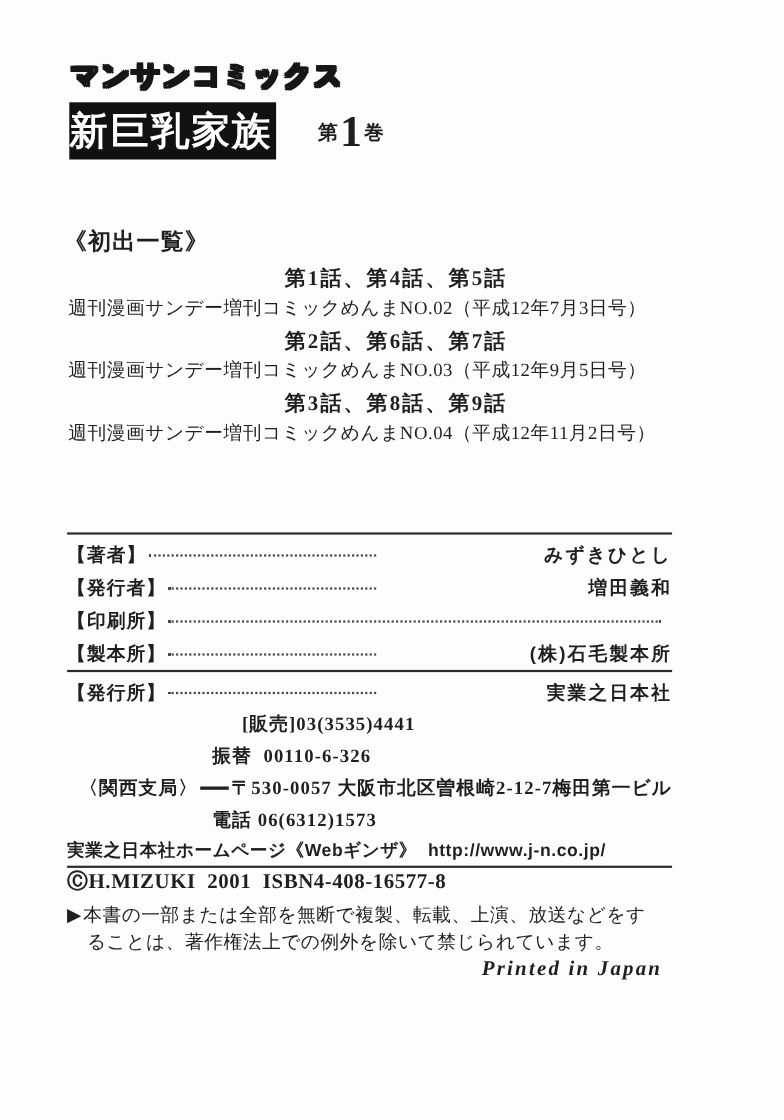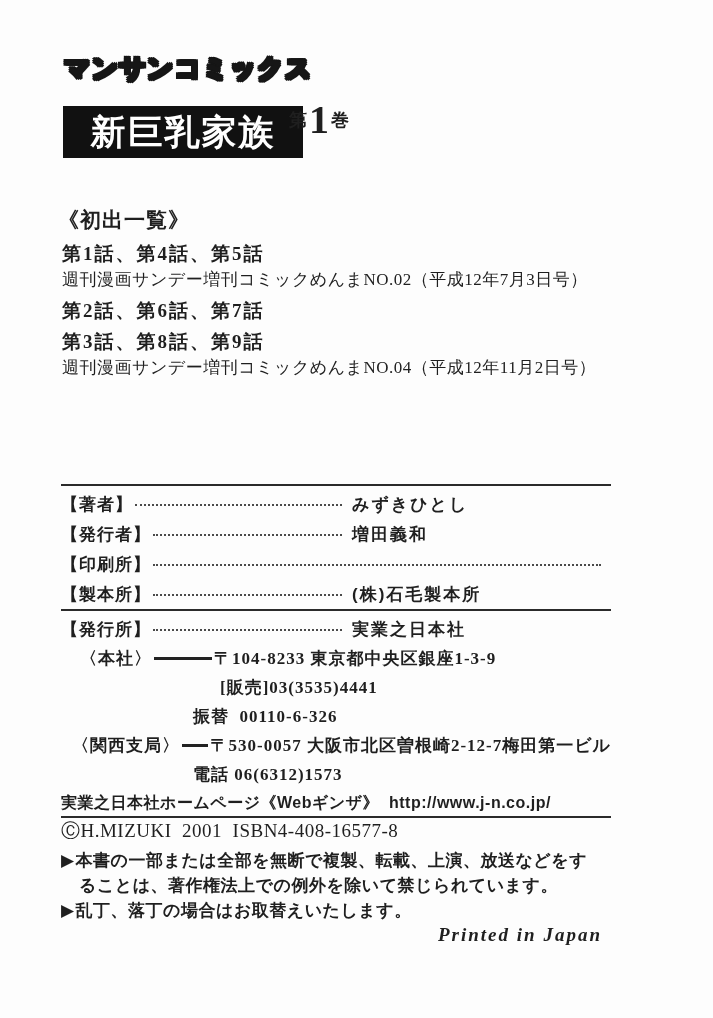--- a/index.html
+++ b/index.html
@@ -5,30 +5,30 @@
   html,body{margin:0;padding:0;background:#e8e8e8;}
   .page{
     position:relative; width:713px; height:1018px;
     background:#fdfdfd; color:#1f1f1f; overflow:hidden;
     font-family:"Liberation Serif","DejaVu Serif",serif;
   }
   
   .series-logo{
     position:absolute; left:64px; top:54px;
     font-family:"Liberation Sans","DejaVu Sans",sans-serif;
-    font-weight:bold; font-size:26px; line-height:28px; letter-spacing:1px;
+    font-weight:normal; font-size:26px; line-height:28px; letter-spacing:1px;
     color:#fff;
     -webkit-text-stroke:2px #161616;
     text-shadow:-2px -2px 0 #161616, 2px -2px 0 #161616, -2px 2px 0 #161616,
                  2px 2px 0 #161616, -2px 0 0 #161616, 2px 0 0 #161616,
                  0 -2px 0 #161616, 0 2px 0 #161616;
   }
   .title-box{
-    position:absolute; left:63px; top:93px; width:240px; height:52px;
-    background:#111; display:flex; align-items:center; justify-content:center;margin-top:13px;
+    position:absolute; left:63px; top:93px; width:188px; height:52px;
+    background:#111; display:flex; align-items:center; 
   }
   .title-box .t{
     font-family:"Liberation Sans","DejaVu Sans",sans-serif;
     font-weight:bold; font-size:35px; letter-spacing:2px; color:#fff;
   }
   .volume{
     position:absolute; left:289px; top:96px; height:48px;
     display:flex; align-items:center;
   }
   .volume .small{font-family:"Liberation Sans","DejaVu Sans",sans-serif;
@@ -36,60 +36,60 @@
   .volume .big{font-family:"Liberation Serif","DejaVu Serif",serif;
     font-weight:bold; font-size:40px; line-height:40px; margin:0 2px;}
   
   .first-appearance{position:absolute; left:58px; top:158px; width:600px;margin-top:48px;}
   .fa-heading{
     font-family:"Liberation Sans","DejaVu Sans",sans-serif;
     font-weight:bold; font-size:21px; line-height:28px; margin-bottom:6px;
     letter-spacing:1px;
   }
   .fa-entry{margin-bottom:4px; padding-left:4px;}
-  .fa-episodes{font-weight:bold; font-size:19px; line-height:27px; letter-spacing:2px;}
+  .fa-episodes{font-weight:bold; font-size:19px; line-height:27px; letter-spacing:2px;text-align:center;}
   .fa-source{font-weight:normal; font-size:17px; line-height:26px; letter-spacing:0.5px;}
   
   .imprint{position:absolute; left:61px; top:484px; width:550px;}
   .rule{border-top:2px solid #2b2b2b; height:0;}
   .credit-row{
     height:30px; display:flex; align-items:center; font-size:17px;
   }
   .credit-row.first{margin-top:3px;}
   .credit-row .label{flex:none; font-weight:600; letter-spacing:1px;}
   .leader{
     flex:1; height:0; border-bottom:2px dotted #4a4a4a;
     margin:0 10px 0 2px; transform:translateY(1px); align-self:center;
   }
   .credit-row .value{
     flex:none; width:259px;
     font-family:"Liberation Sans","DejaVu Sans",sans-serif;
-    font-weight:600; letter-spacing:2px;
+    font-weight:600; letter-spacing:2px;text-align:right;
   }
   .addr-line{
     font-size:17px; line-height:29px; font-weight:600; letter-spacing:1px;
     white-space:pre; display:flex; align-items:center;
   }
   .ind-office{padding-left:19px;}
   .ind-phone{padding-left:132px;}
   .ind-sales{padding-left:159px;}
   .ind-kansai{padding-left:11px;}
   .dash{display:inline-block; border-top:3px solid #222; align-self:center; margin:0 2px;}
   .dash.long{width:58px;}
   .dash.short{width:37px;}
   .homepage{
     font-family:"Liberation Sans","DejaVu Sans",sans-serif;
     font-weight:bold; font-size:16px; line-height:27px; white-space:pre;
     letter-spacing:0.5px;
   }
   .copyright{
-    font-weight:normal; font-size:19px; line-height:26px; white-space:pre;
+    font-weight:bold; font-size:19px; line-height:26px; white-space:pre;
     letter-spacing:0.5px;
   }
-  .notice{font-size:17px; line-height:25px; font-weight:700; letter-spacing:0.5px;}
+  .notice{font-size:17px; line-height:25px; font-weight:400; letter-spacing:0.5px;}
   .notice.firstline{margin-top:4px;}
   .notice .cont{padding-left:18px; display:block;}
   .bullet{margin-right:1px;}
   .printed{
     font-weight:bold; font-size:19px; line-height:22px; margin-left:377px; margin-top:1px;
     letter-spacing:2px;
     font-style:italic;
   }
 </style>
 </head>
@@ -111,20 +111,21 @@
 
   <div class="first-appearance">
     <div class="fa-heading">《初出一覧》</div>
 
     <div class="fa-entry">
       <div class="fa-episodes">第1話、第4話、第5話</div>
       <div class="fa-source">週刊漫画サンデー増刊コミックめんまNO.02（平成12年7月3日号）</div>
     </div>
     <div class="fa-entry">
       <div class="fa-episodes">第2話、第6話、第7話</div>
+      <div class="fa-source">週刊漫画サンデー増刊コミックめんまNO.03（平成12年9月5日号）</div>
     </div>
     <div class="fa-entry">
       <div class="fa-episodes">第3話、第8話、第9話</div>
       <div class="fa-source">週刊漫画サンデー増刊コミックめんまNO.04（平成12年11月2日号）</div>
     </div>
   </div>
 
   <div class="imprint">
     <div class="rule"></div>
 
@@ -149,45 +150,37 @@
     </div>
 
     <div class="rule"></div>
 
     <div class="credit-row first">
       <span class="label">【発行所】</span>
       <span class="leader"></span>
       <span class="value">実業之日本社</span>
     </div>
 
-    <div class="addr-line ind-office">
-      <span>〈本社〉</span>
-      <span class="dash long"></span>
-      <span>〒104-8233 東京都中央区銀座1-3-9</span>
-    </div>
     <div class="addr-line ind-sales">[販売]03(3535)4441</div>
     <div class="addr-line ind-phone">振替  00110-6-326</div>
 
     <div class="addr-line ind-kansai">
       <span>〈関西支局〉</span>
       <span class="dash short"></span>
       <span>〒530-0057 大阪市北区曽根崎2-12-7梅田第一ビル</span>
     </div>
     <div class="addr-line ind-phone">電話 06(6312)1573</div>
 
     <div class="homepage">実業之日本社ホームページ《Webギンザ》  http://www.j-n.co.jp/</div>
 
     <div class="rule"></div>
 
     <div class="copyright">ⒸH.MIZUKI  2001  ISBN4-408-16577-8</div>
 
     <div class="notice firstline">
       <span class="bullet">▶</span><span>本書の一部または全部を無断で複製、転載、上演、放送などをす</span>
       <span class="cont">ることは、著作権法上での例外を除いて禁じられています。</span>
     </div>
-    <div class="notice">
-      <span class="bullet">▶</span><span>乱丁、落丁の場合はお取替えいたします。</span>
-    </div>
 
     <div class="printed">Printed in Japan</div>
   </div>
 
 </div>
 
 </body></html>

